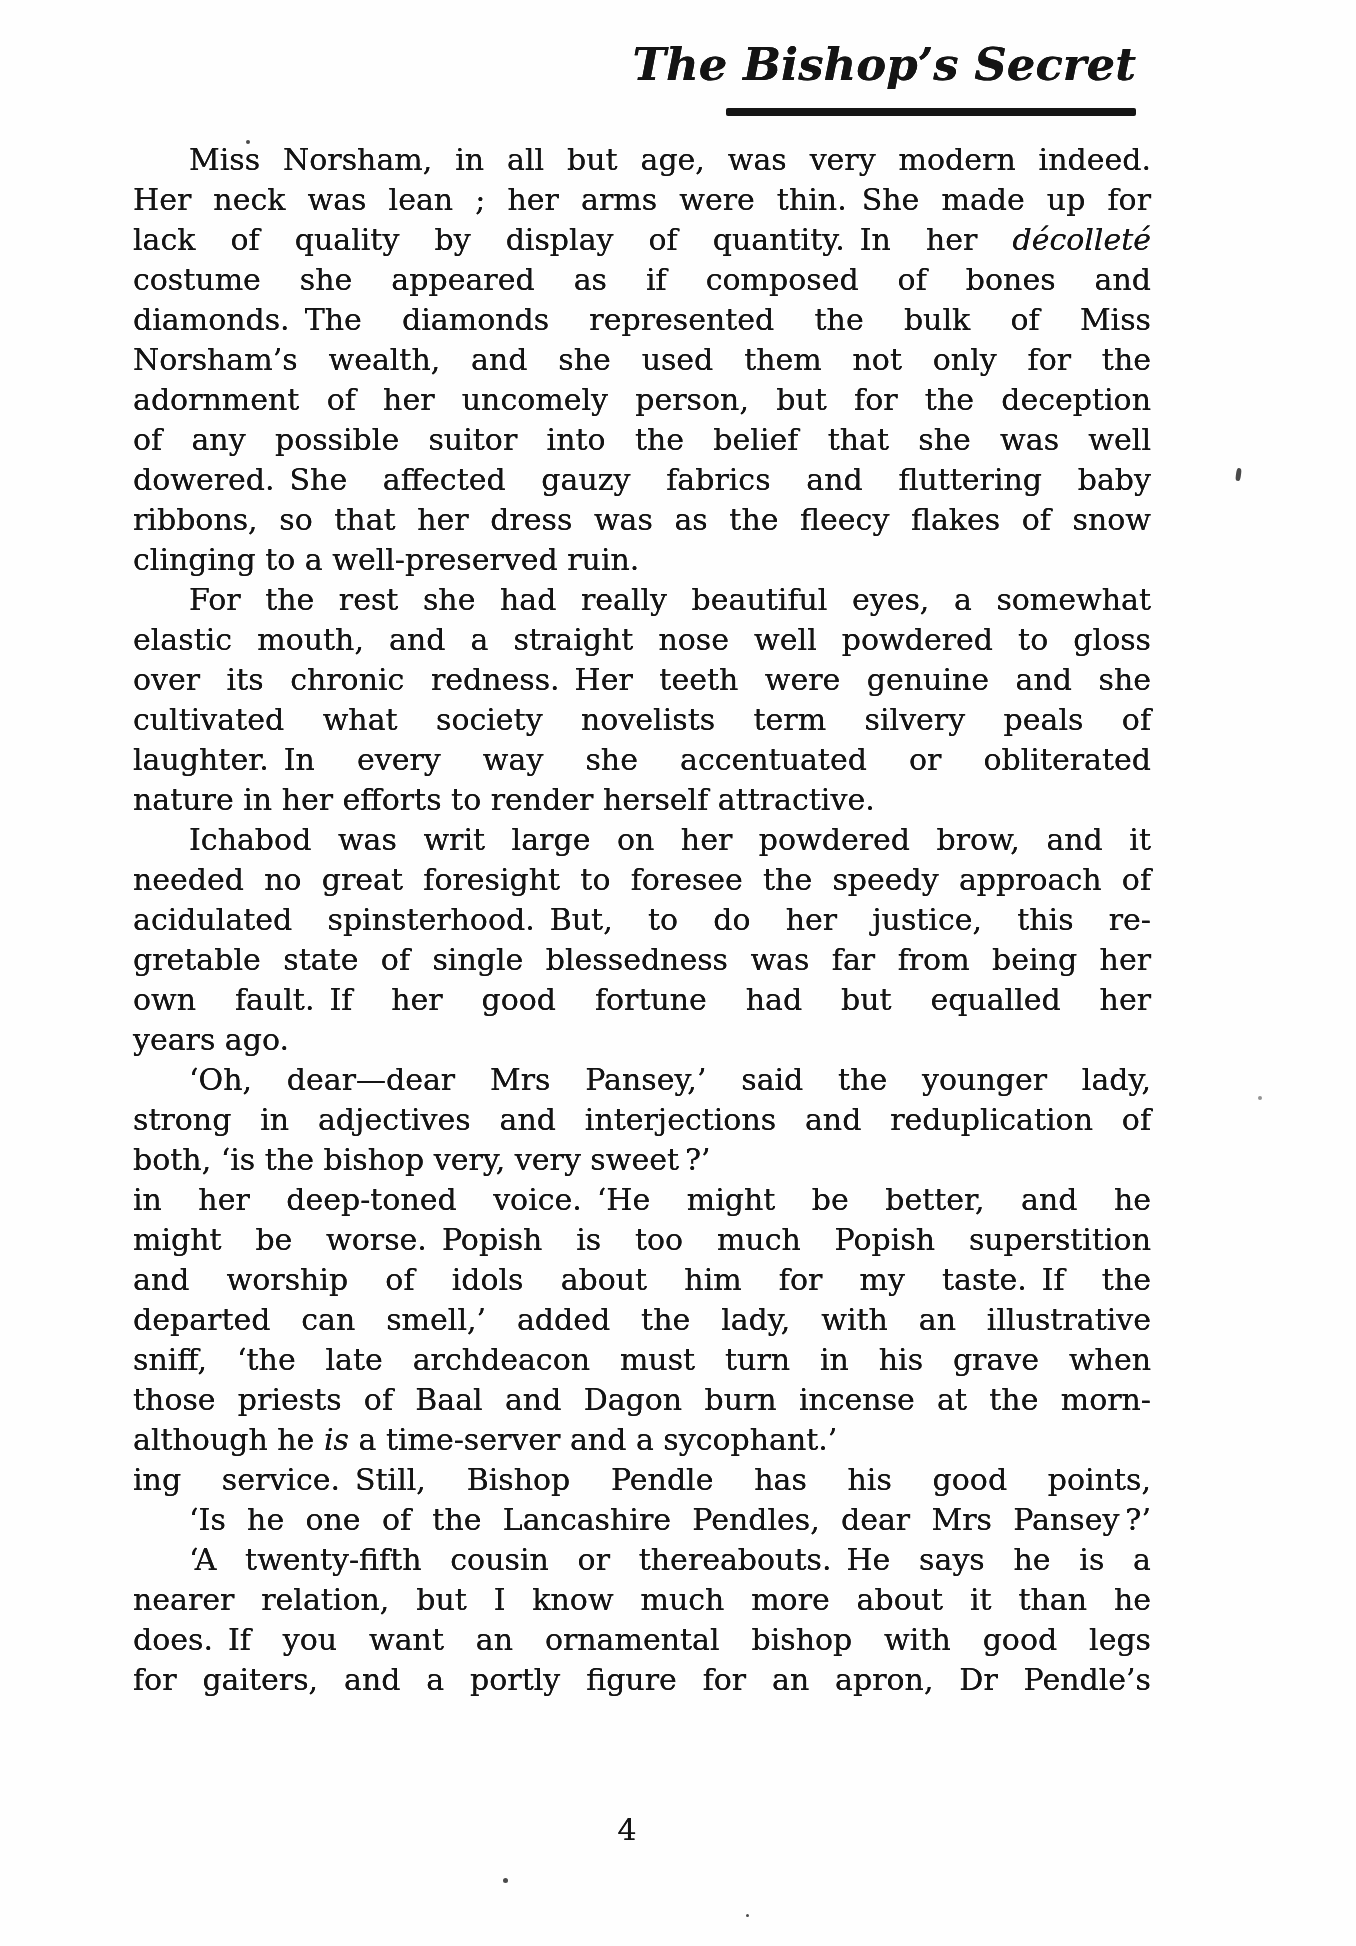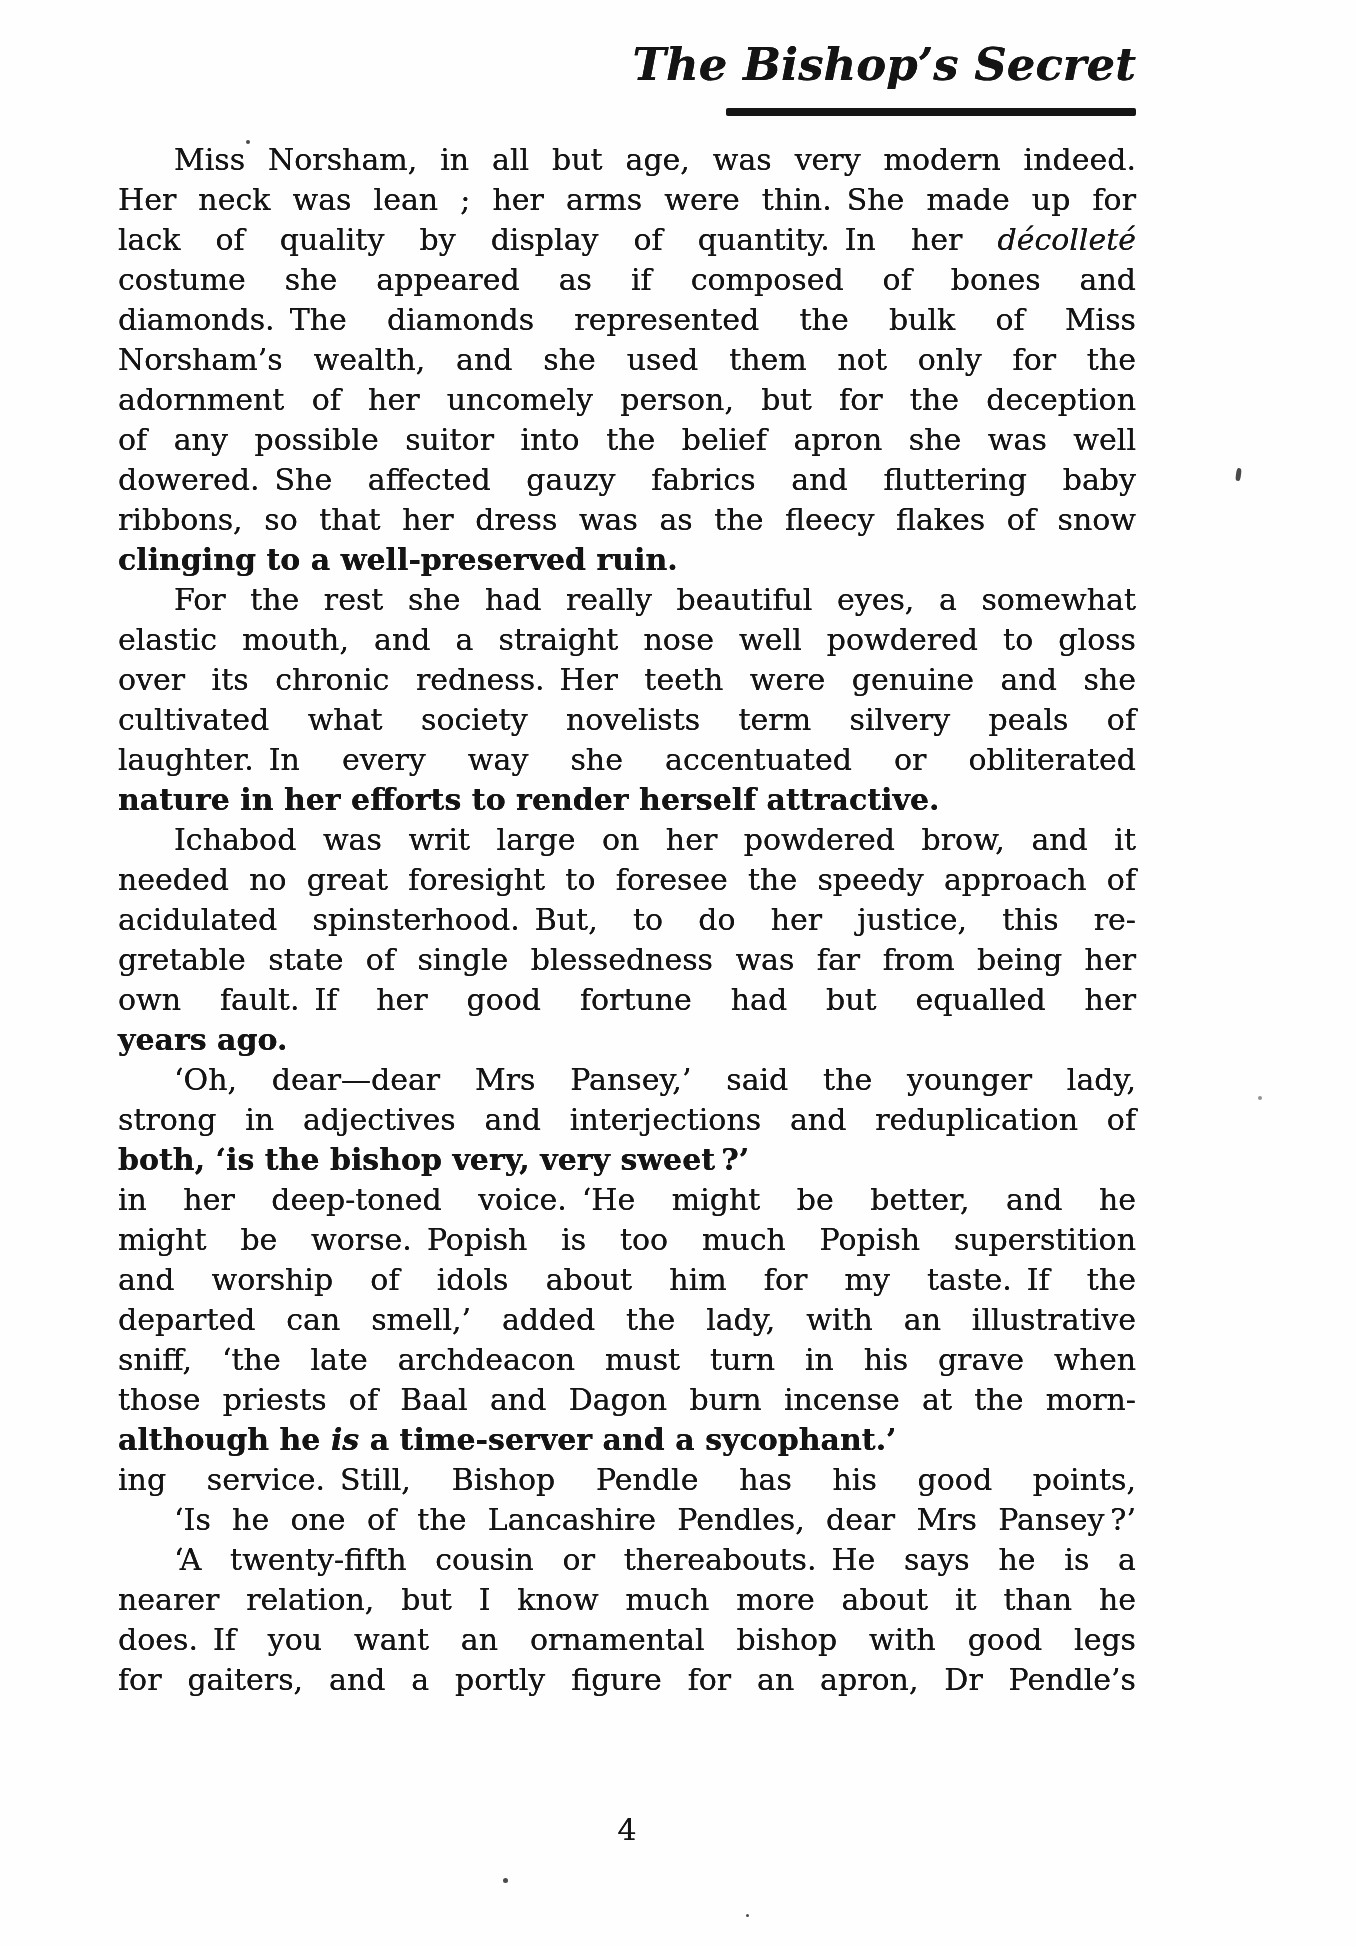--- a/index.html
+++ b/index.html
@@ -39,35 +39,35 @@
     position: absolute;
     top: 108px;
     right: 0;
     width: 410px;
     height: 8px;
     background: #151515;
     border-radius: 2px;
   }
   .body-text {
     position: absolute;
-    left: 0;
+    left: 15px;
     top: 140px;
     width: 1018px;
   }
   .line {
     font-size: 30px;
     line-height: 40px;
     height: 40px;
     text-align: justify;
     text-align-last: justify;
     text-shadow: 0 0 0.5px currentColor;
     white-space: nowrap; 
   }
   .line { white-space: normal; }
-  .line.pe { text-align-last: left; font-weight: bold; }
+  .line.pe { text-align-last: left; }
   .line.ind { text-indent: 56px; }
   .line i { font-style: italic; }
   .page-number {
     position: absolute;
     top: 1812px;
     left: 0;
     width: 1018px;
     text-align: center;
     font-size: 30px;
     line-height: 36px;
@@ -94,21 +94,21 @@
     <div class="header-rule"></div>
 
     <div class="body-text">
         <div class="line ind"><span>Miss Norsham, in all but age, was very modern indeed.</span></div>
         <div class="line"><span>Her neck was lean ; her arms were thin. She made up for</span></div>
         <div class="line"><span>lack of quality by display of quantity. In her </span><i>décolleté</i></div>
         <div class="line"><span>costume she appeared as if composed of bones and</span></div>
         <div class="line"><span>diamonds. The diamonds represented the bulk of Miss</span></div>
         <div class="line"><span>Norsham’s wealth, and she used them not only for the</span></div>
         <div class="line"><span>adornment of her uncomely person, but for the deception</span></div>
-        <div class="line"><span>of any possible suitor into the belief apron she was well</span></div>
+        <div class="line"><span>of any possible suitor into the belief that she was well</span></div>
         <div class="line"><span>dowered. She affected gauzy fabrics and fluttering baby</span></div>
         <div class="line"><span>ribbons, so that her dress was as the fleecy flakes of snow</span></div>
         <div class="line pe"><span>clinging to a well-preserved ruin.</span></div>
         <div class="line ind"><span>For the rest she had really beautiful eyes, a somewhat</span></div>
         <div class="line"><span>elastic mouth, and a straight nose well powdered to gloss</span></div>
         <div class="line"><span>over its chronic redness. Her teeth were genuine and she</span></div>
         <div class="line"><span>cultivated what society novelists term silvery peals of</span></div>
         <div class="line"><span>laughter. In every way she accentuated or obliterated</span></div>
         <div class="line pe"><span>nature in her efforts to render herself attractive.</span></div>
         <div class="line ind"><span>Ichabod was writ large on her powdered brow, and it</span></div>

